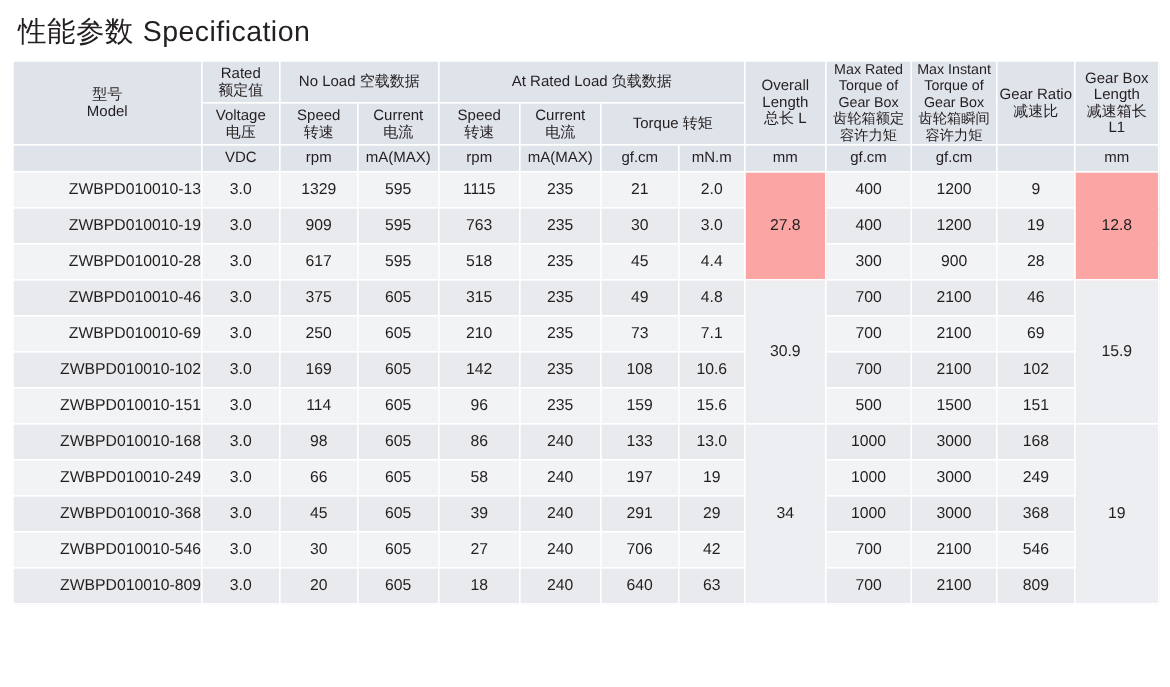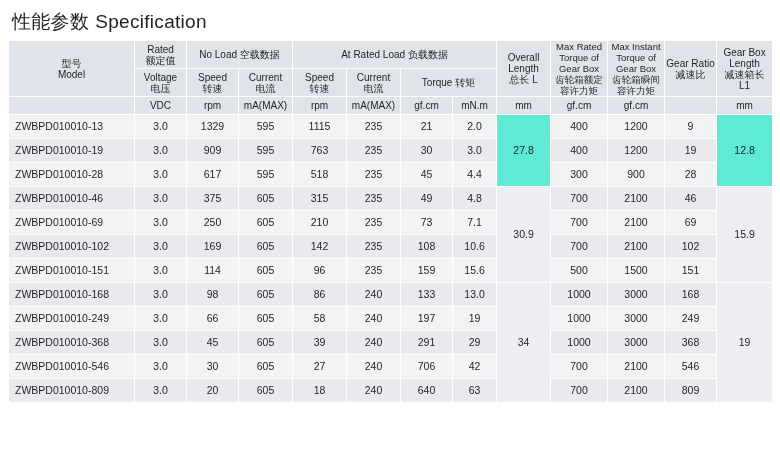--- a/index.html
+++ b/index.html
@@ -68,26 +68,26 @@
     background: #f2f3f5;
     height: 23px;
     line-height: 13px;
     color: #231f20;
     font-size: 10.5px;
   }
   tbody tr:nth-child(even) td {
     background: #e9eaee;
   }
   tbody td.model {
-    text-align: left;
+    text-align: right;
     padding-left: 6px;
     font-size: 10.5px;
   }
   tbody td.span {
-    background: #5eead4;
+    background: #fca5a5;
   }
   tbody tr:nth-child(even) td.span {
     background: #eceef1;
   }
   .note {
     margin-top: 12px;
     padding-left: 4px;
     font-size: 11px;
     color: #231f20;
   }

